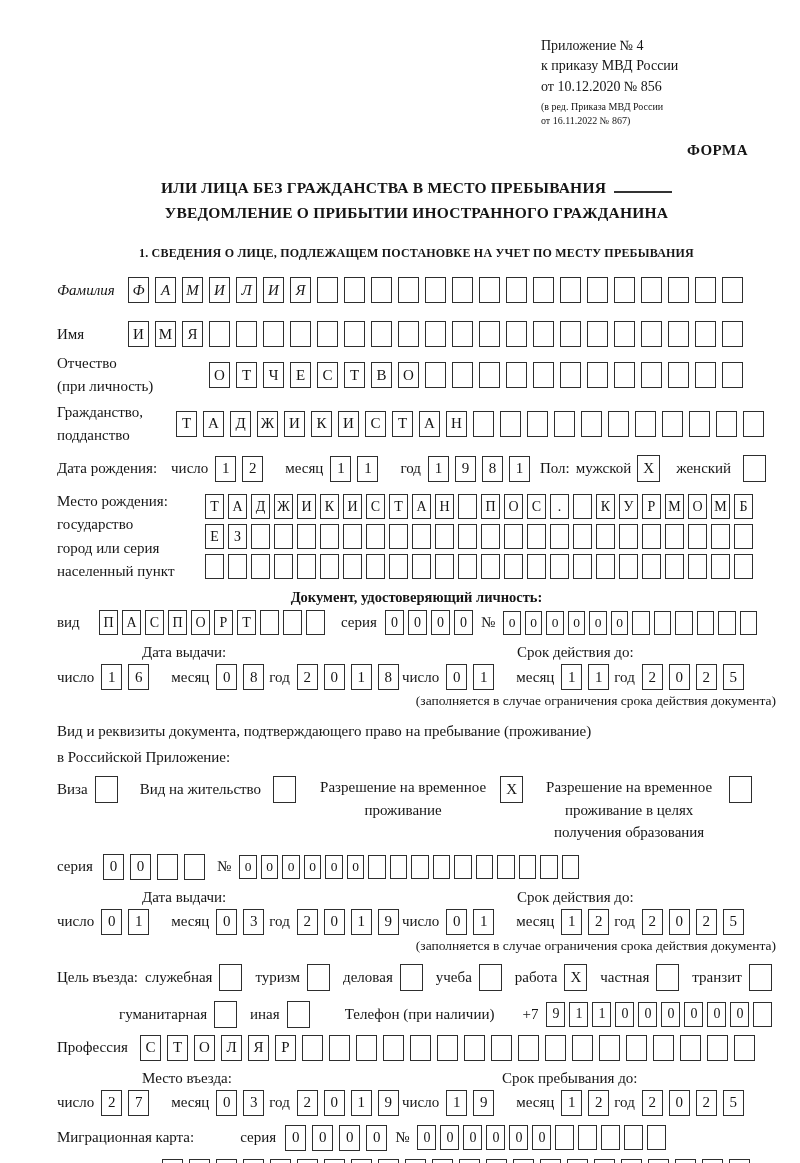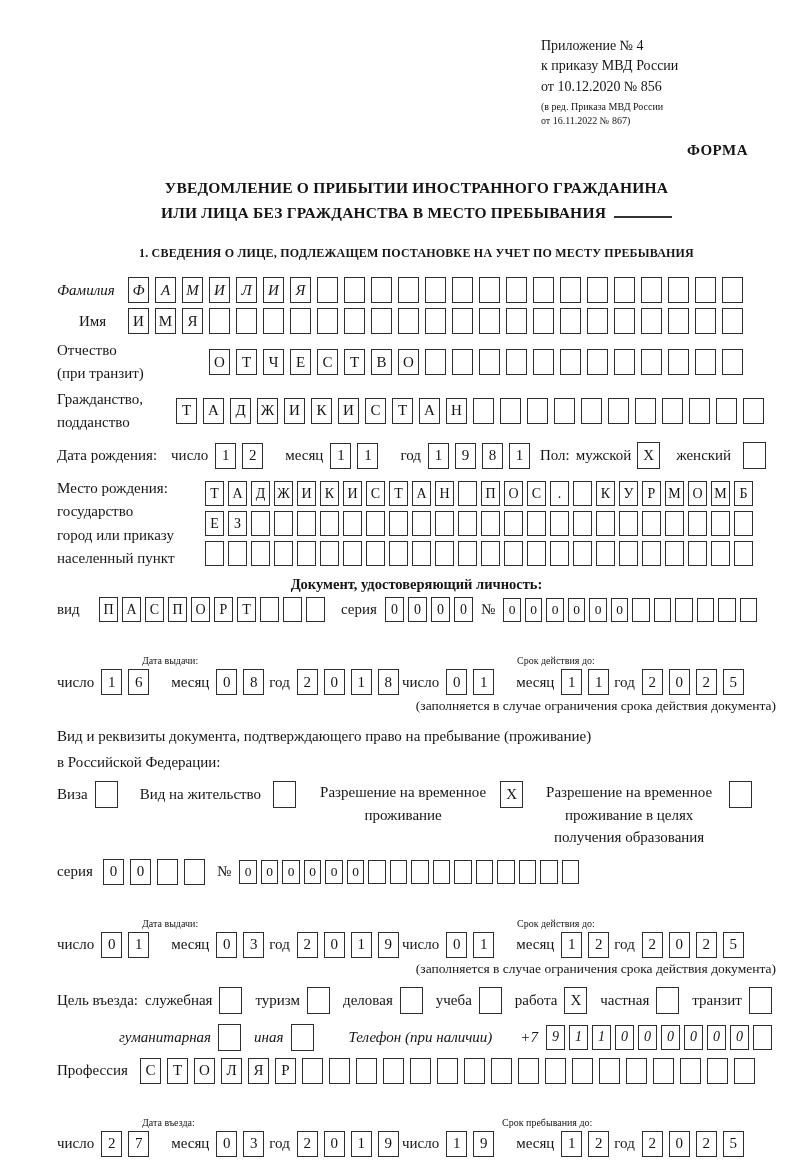--- a/index.html
+++ b/index.html
@@ -47,21 +47,21 @@
   .chk {
     width:23px; height:27px; flex:none;
     border:1.6px solid #2e2e2e; background:#fff;
     display:flex; align-items:center; justify-content:center;
     font-size:15px;
   }
 
   
   .dates-row { display:flex; margin-top:9px; }
   .dates-col { display:flex; flex-direction:column; }
-  .dates-col .dhead { font-size:10px; margin-bottom:3px;margin-top:24px; }
+  .dates-col .dhead { font-size:15px; margin-bottom:3px; }
   .dategroup { display:flex; align-items:center; gap:5px; }
   .dategroup .dsub { margin-right:2px; }
   .gap12 { width:12px; flex:none; }
   .note { font-size:13.5px; text-align:right; margin-top:3px; }
 
   .para { margin-top:10px; line-height:1.7; }
 
   
   .opts-row { display:flex; align-items:flex-start; margin-top:6px; }
   .opt { display:flex; align-items:flex-start; }
@@ -85,24 +85,24 @@
     <div>к приказу МВД России</div>
     <div>от 10.12.2020 № 856</div>
     <div class="amend">
       <div>(в ред. Приказа МВД России</div>
       <div>от 16.11.2022 № 867)</div>
     </div>
   </div>
   <div class="forma">ФОРМА</div>
 
   <div class="doc-title">
-    <div>УВЕДОМЛЕНИЕ О ПРИБЫТИИ ИНОСТРАННОГО ГРАЖДАНИНА</div>
     <div>
       <span>ИЛИ ЛИЦА БЕЗ ГРАЖДАНСТВА В МЕСТО ПРЕБЫВАНИЯ</span><span class="blank-line"></span>
     </div>
+    <div>УВЕДОМЛЕНИЕ О ПРИБЫТИИ ИНОСТРАННОГО ГРАЖДАНИНА</div>
   </div>
 
   <div class="section-heading">1. СВЕДЕНИЯ О ЛИЦЕ, ПОДЛЕЖАЩЕМ ПОСТАНОВКЕ НА УЧЕТ ПО МЕСТУ ПРЕБЫВАНИЯ</div>
 
   <div class="frow" style="margin-top:16px;font-style:italic;">
     <span class="lbl" style="width:71px;">Фамилия</span>
     <span class="boxrow">
         <span class="cb">Ф</span>
         <span class="cb">А</span>
         <span class="cb">М</span>
@@ -122,21 +122,21 @@
         <span class="cb"></span>
         <span class="cb"></span>
         <span class="cb"></span>
         <span class="cb"></span>
         <span class="cb"></span>
         <span class="cb"></span>
         <span class="cb"></span>
       </span>
   </div>
 
-  <div class="frow" style="margin-top:5px;text-align:center;">
+  <div class="frow" style="margin-top:18px;">
     <span class="lbl" style="width:71px;">Имя</span>
     <span class="boxrow">
         <span class="cb">И</span>
         <span class="cb">М</span>
         <span class="cb">Я</span>
         <span class="cb"></span>
         <span class="cb"></span>
         <span class="cb"></span>
         <span class="cb"></span>
         <span class="cb"></span>
@@ -154,21 +154,21 @@
         <span class="cb"></span>
         <span class="cb"></span>
         <span class="cb"></span>
         <span class="cb"></span>
       </span>
   </div>
 
   <div class="frow top" style="margin-top:5px;">
     <span class="lbl-block" style="width:152px;">
       <div>Отчество</div>
-      <div>(при транзит)</div>
+      <div>(при личность)</div>
     </span>
     <span class="boxrow">
         <span class="cb">О</span>
         <span class="cb">Т</span>
         <span class="cb">Ч</span>
         <span class="cb">Е</span>
         <span class="cb">С</span>
         <span class="cb">Т</span>
         <span class="cb">В</span>
         <span class="cb">О</span>
@@ -251,21 +251,21 @@
     <span style="width:16px;"></span>
     <span>женский</span>
     <span style="width:12px;"></span>
     <span class="chk"></span>
   </div>
 
   <div class="frow top" style="margin-top:8px;">
     <span class="lbl-block" style="width:148px;">
       <div>Место рождения:</div>
       <div>государство</div>
-      <div>город или приказу</div>
+      <div>город или серия</div>
       <div>населенный пункт</div>
     </span>
     <span class="rows-stack">
       <span class="boxrow sm">
           <span class="cb">Т</span>
           <span class="cb">А</span>
           <span class="cb">Д</span>
           <span class="cb">Ж</span>
           <span class="cb">И</span>
           <span class="cb">К</span>
@@ -432,21 +432,21 @@
             <span class="cb">2</span>
             <span class="cb">5</span>
           </span>
       </div>
     </div>
   </div>
   <div class="note">(заполняется в случае ограничения срока действия документа)</div>
 
   <div class="para">
     <div>Вид и реквизиты документа, подтверждающего право на пребывание (проживание)</div>
-    <div>в Российской Федерации:</div>
+    <div>в Российской Приложение:</div>
   </div>
 
   <div class="opts-row">
     <span class="opt" style="align-items:center;">
       <span>Виза</span>
       <span style="width:7px;"></span>
       <span class="chk"></span>
     </span>
     <span style="width:22px;"></span>
     <span class="opt" style="align-items:center;">
@@ -560,21 +560,21 @@
     <span class="plbl">учеба</span>
     <span class="chk"></span>
     <span class="plbl">работа</span>
     <span class="chk">X</span>
     <span class="plbl">частная</span>
     <span class="chk"></span>
     <span class="plbl">транзит</span>
     <span class="chk"></span>
   </div>
 
-  <div class="purpose-row" style="margin-left:62px;font-style:italic;">
+  <div class="purpose-row" style="margin-left:62px;">
     <span class="plbl">гуманитарная</span>
     <span class="chk"></span>
     <span class="plbl">иная</span>
     <span class="chk"></span>
     <span style="width:22px;"></span>
     <span>Телефон (при наличии)</span>
     <span style="width:28px;"></span>
     <span>+7</span>
     <span style="width:8px;"></span>
     <span class="boxrow sm">
@@ -615,21 +615,21 @@
         <span class="cb"></span>
         <span class="cb"></span>
         <span class="cb"></span>
         <span class="cb"></span>
         <span class="cb"></span>
       </span>
   </div>
 
   <div class="dates-row">
     <div class="dates-col" style="width:345px;">
-      <div class="dhead" style="padding-left:85px;">Дата въезда:</div>
+      <div class="dhead" style="padding-left:85px;">Место въезда:</div>
       <div class="dategroup">
         <span class="dsub">число</span>
         <span class="boxrow">
             <span class="cb">2</span>
             <span class="cb">7</span>
           </span>
         <span class="gap12"></span>
         <span class="dsub">месяц</span>
         <span class="boxrow">
             <span class="cb">0</span>

